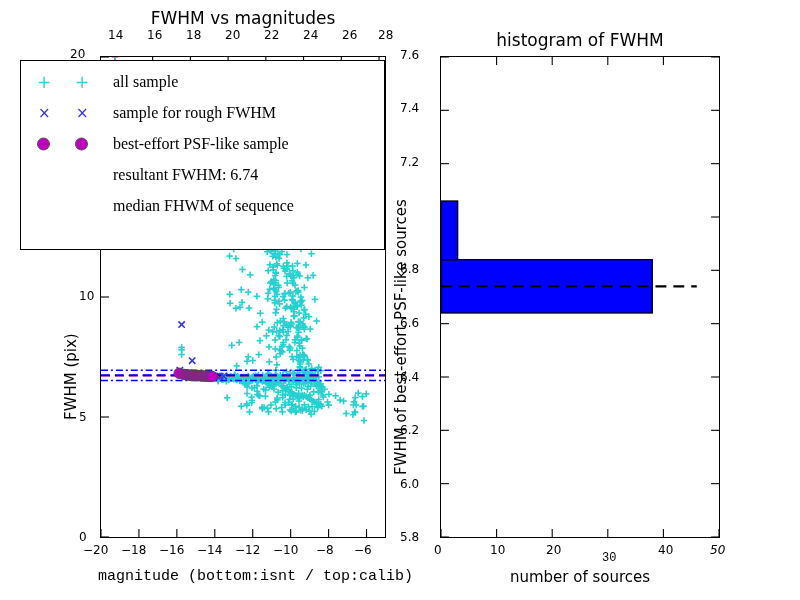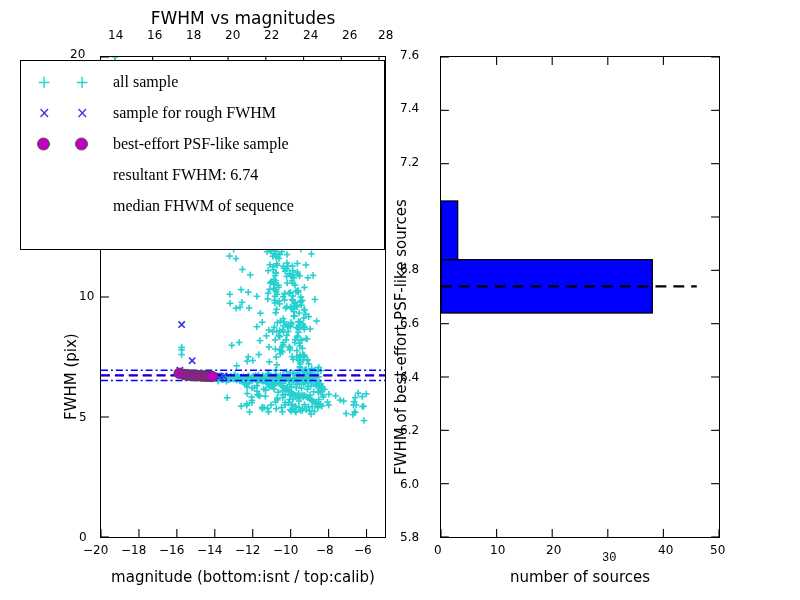--- a/index.html
+++ b/index.html
@@ -73,21 +73,21 @@
     <div class="ticklabel" style="left:83px;top:543px;">−20</div>
     <div class="ticklabel" style="left:121px;top:543px;">−18</div>
     <div class="ticklabel" style="left:159px;top:543px;text-align:center;">−16</div>
     <div class="ticklabel" style="left:197px;top:543px;">−14</div>
     <div class="ticklabel" style="left:235px;top:543px;">−12</div>
     <div class="ticklabel" style="left:273px;top:543px;">−10</div>
     <div class="ticklabel" style="left:316px;top:543px;">−8</div>
     <div class="ticklabel" style="left:354px;top:543px;">−6</div>
   </div>
 
-  <div class="axlabel" style="left:98px;top:568px;width:290px;text-align:center;">magnitude (bottom:isnt / top:calib)</div>
+  <div class="axlabel" style="left:98px;top:568px;width:290px;text-align:center;font-family:Liberation Mono, monospace;">magnitude (bottom:isnt / top:calib)</div>
 
   <div class="axlabel rot" style="left:62px;top:420px;transform:rotate(-90deg);">FWHM (pix)</div>
 
   <div class="axes" style="left:100px;top:56px;width:286px;height:482px;">
     <svg class="plotcanvas" viewBox="0 0 286 482" preserveAspectRatio="none">
 
       <g stroke="#000" stroke-width="1.1">
         <line x1="0" y1="482" x2="0" y2="474"></line>
         <line x1="38.2" y1="482" x2="38.2" y2="474"></line>
         <line x1="76.4" y1="482" x2="76.4" y2="474"></line>
@@ -1480,41 +1480,42 @@
 
     <div class="legend-row">
       <span class="legend-marker">
         <svg class="lm-line" width="58" height="6" viewBox="0 0 58 6" style="left:12px;top:13px;">
           <line x1="0" y1="3" x2="58" y2="3" stroke="#0000ff" stroke-width="2.2" stroke-dasharray="9,6,2,6"></line>
         </svg>
       </span>
     </div>
   </div>
 
+  <div class="title" style="left:440px;top:30px;width:280px;">histogram of FWHM</div>
 
   <div>
     <div class="ticklabel" style="left:400px;top:48px;">7.6</div>
     <div class="ticklabel" style="left:400px;top:101px;">7.4</div>
     <div class="ticklabel" style="left:400px;top:155px;">7.2</div>
     <div class="ticklabel" style="left:400px;top:209px;padding-left:48px;">7.0</div>
     <div class="ticklabel" style="left:400px;top:262px;">6.8</div>
     <div class="ticklabel" style="left:400px;top:316px;">6.6</div>
     <div class="ticklabel" style="left:400px;top:370px;">6.4</div>
     <div class="ticklabel" style="left:400px;top:423px;">6.2</div>
     <div class="ticklabel" style="left:400px;top:477px;">6.0</div>
     <div class="ticklabel" style="left:400px;top:530px;">5.8</div>
   </div>
 
   <div>
     <div class="ticklabel" style="left:434px;top:543px;">0</div>
     <div class="ticklabel" style="left:490px;top:543px;">10</div>
     <div class="ticklabel" style="left:546px;top:543px;">20</div>
     <div class="ticklabel" style="left:602px;top:551px;font-family:Liberation Mono, monospace;">30</div>
     <div class="ticklabel" style="left:658px;top:543px;">40</div>
-    <div class="ticklabel" style="left:710px;top:543px;">50</div>
+    <div class="ticklabel" style="left:710px;top:543px;font-style:italic;">50</div>
   </div>
 
   <div class="axlabel" style="left:440px;top:568px;width:280px;text-align:center;">number of sources</div>
 
   <div class="axlabel rot" style="left:392px;top:475px;transform:rotate(-90deg);">FWHM of best-effort PSF-like sources</div>
 
   <div class="axes" style="left:440px;top:56px;width:280px;height:482px;">
     <svg class="plotcanvas" viewBox="0 0 280 482" preserveAspectRatio="none">
 
       <g stroke="#000" stroke-width="1.1">

